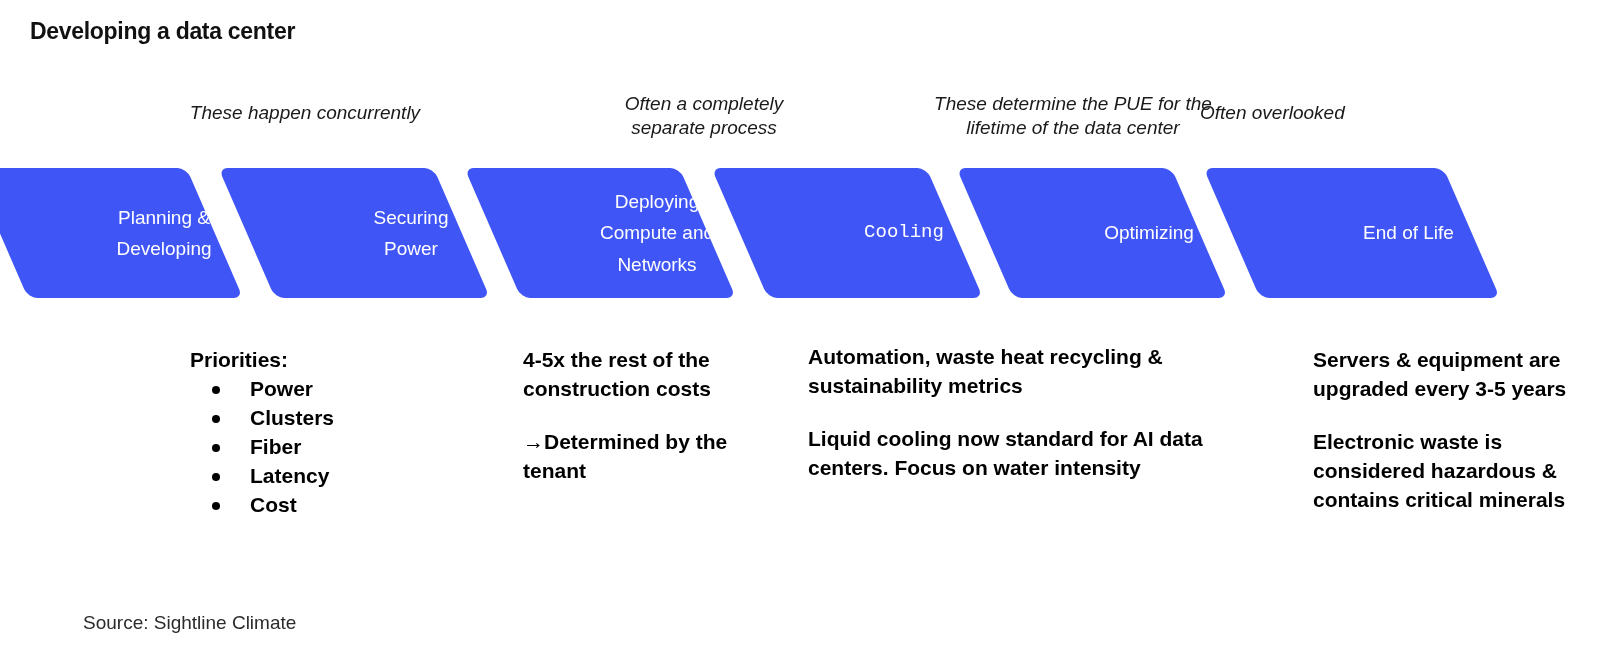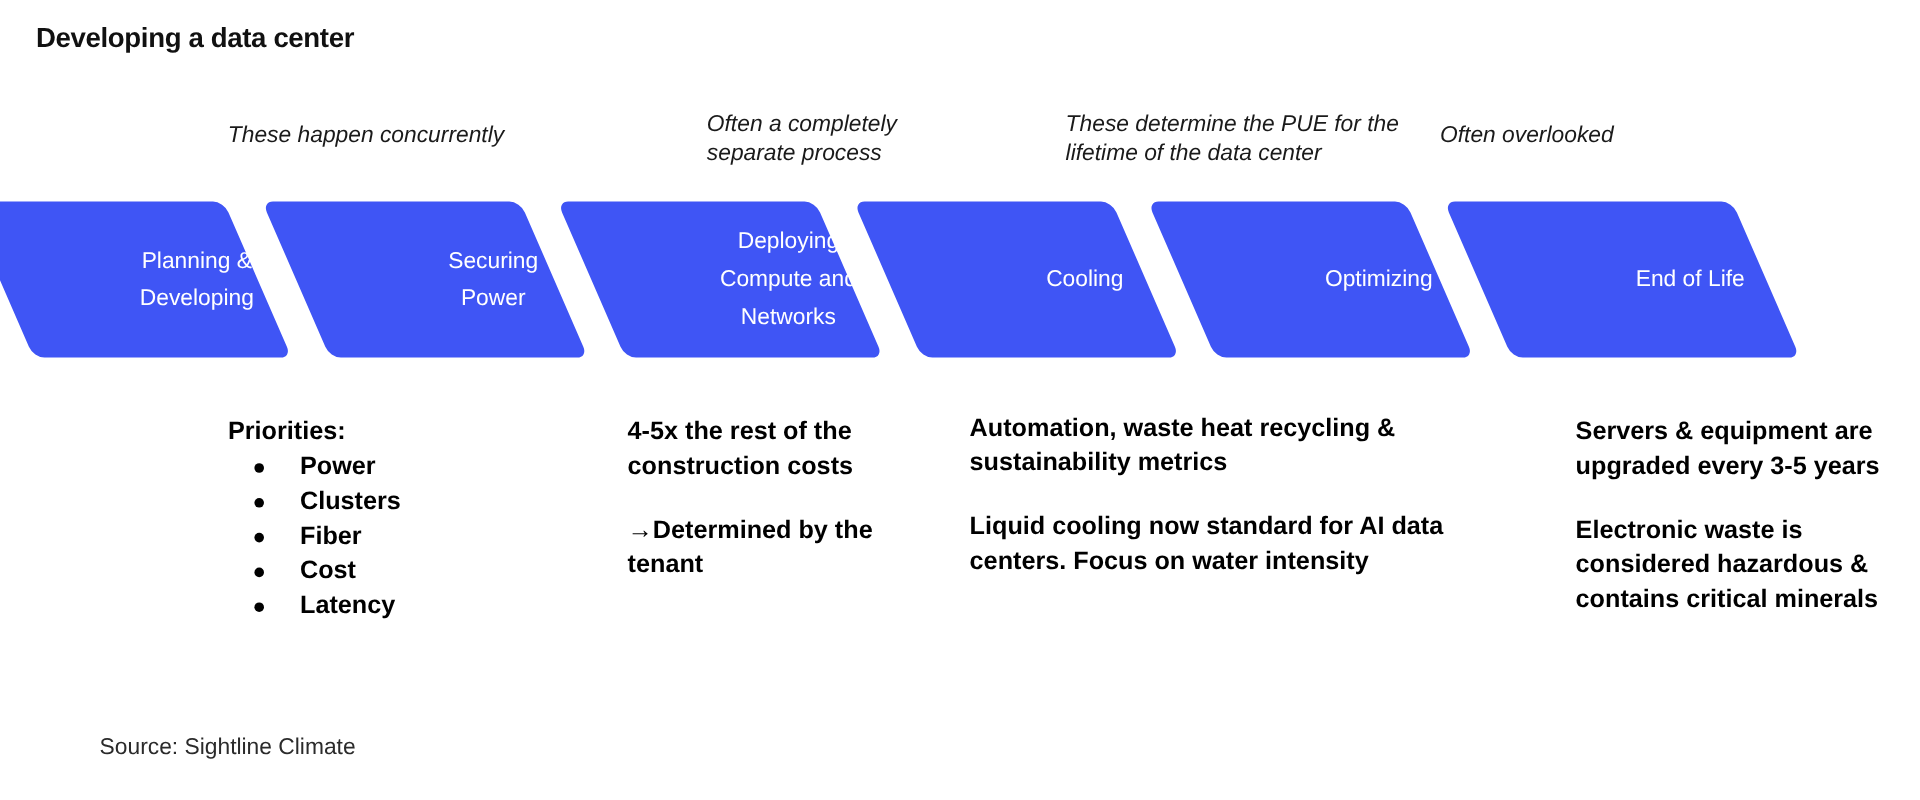--- a/index.html
+++ b/index.html
@@ -35,21 +35,21 @@
 
   
   .annotation {
     position: absolute;
     font-size: 19px;
     font-style: italic;
     line-height: 1.25;
     color: #1a1a1a;
   }
   .annotation.center { text-align: center; }
-  .annotation.left   { text-align: left; }
+  .annotation.left   { text-align: center; }
   .annotation.right  { text-align: left; }
 
   
   #flow-band {
     position: absolute;
     left: 0;
     top: 168px;
     width: 1600px;
     height: 130px;
   }
@@ -141,42 +141,42 @@
       </div>
       <div class="flow-step" style="left: 275px; width: 215px;"></div>
       <div class="flow-label" style="left: 303.5px; width: 215px;">
         <span>Securing<br>Power</span>
       </div>
       <div class="flow-step" style="left: 521px; width: 215px;"></div>
       <div class="flow-label" style="left: 549.5px; width: 215px;">
         <span>Deploying<br>Compute and<br>Networks</span>
       </div>
       <div class="flow-step" style="left: 768px; width: 215px;"></div>
-      <div class="flow-label" style="left: 796.5px; width: 215px;">
+      <div class="flow-label" style="left: 796.5px; width: 215px; font-family: Liberation Mono, monospace;">
         <span>Cooling</span>
       </div>
       <div class="flow-step" style="left: 1013px; width: 215px;"></div>
       <div class="flow-label" style="left: 1041.5px; width: 215px;">
         <span>Optimizing</span>
       </div>
       <div class="flow-step" style="left: 1260px; width: 240px;"></div>
       <div class="flow-label" style="left: 1288.5px; width: 240px;">
         <span>End of Life</span>
       </div>
     </div>
 
   <div id="columns-layer">
       <div class="body-col" style="left: 190px; top: 346px; width: 300px;">
         <div class="para tight">Priorities:</div>
         <ul class="bullet-list">
           <li><span class="dot"></span>Power</li>
           <li><span class="dot"></span>Clusters</li>
           <li><span class="dot"></span>Fiber</li>
+          <li><span class="dot"></span>Latency</li>
           <li><span class="dot"></span>Cost</li>
-          <li><span class="dot"></span>Latency</li>
         </ul>
       </div>
       <div class="body-col" style="left: 523px; top: 346px; width: 250px;">
         <div class="para">4-5x the rest of the construction costs</div>
         <div class="para"><span class="arrow-glyph">→</span>Determined by the tenant</div>
       </div>
       <div class="body-col" style="left: 808px; top: 343px; width: 400px;">
         <div class="para">Automation, waste heat recycling &amp; sustainability metrics</div>
         <div class="para">Liquid cooling now standard for AI data centers. Focus on water intensity</div>
       </div>

